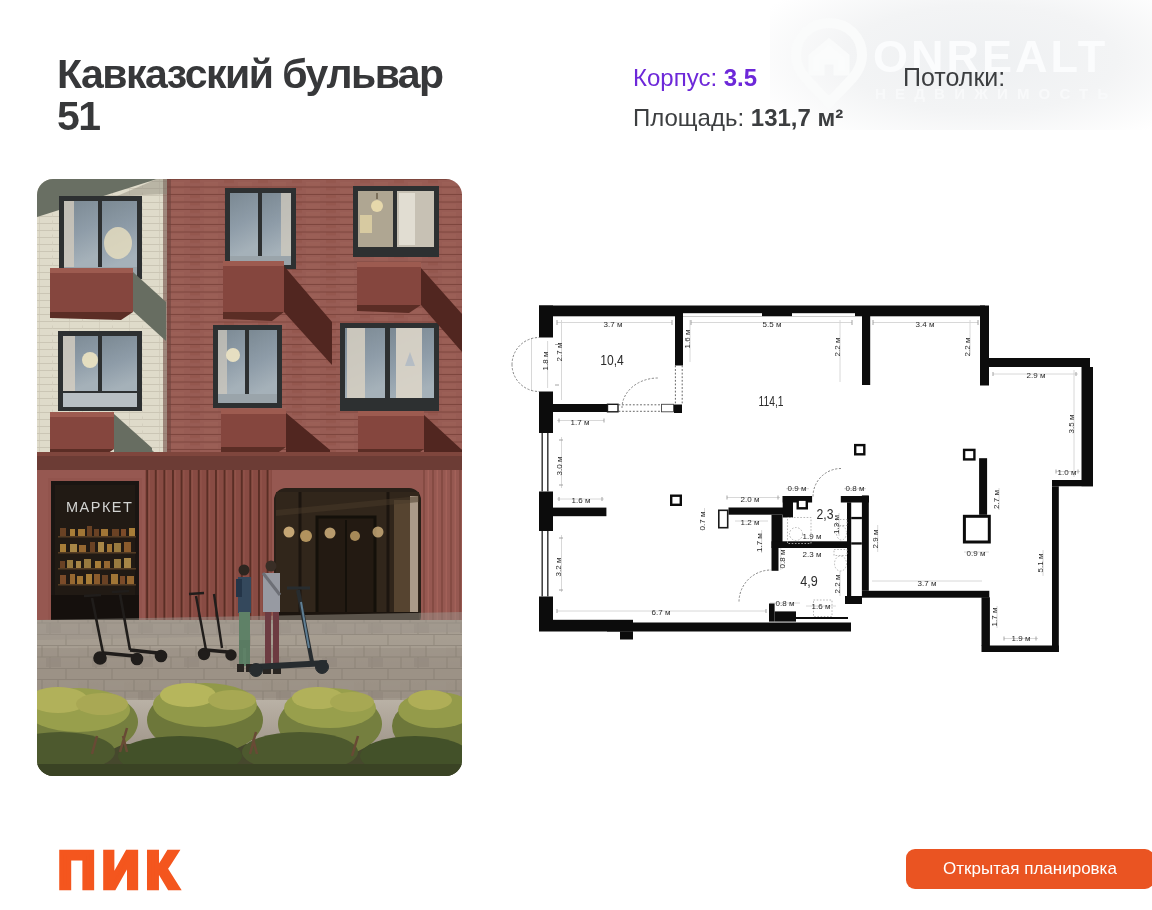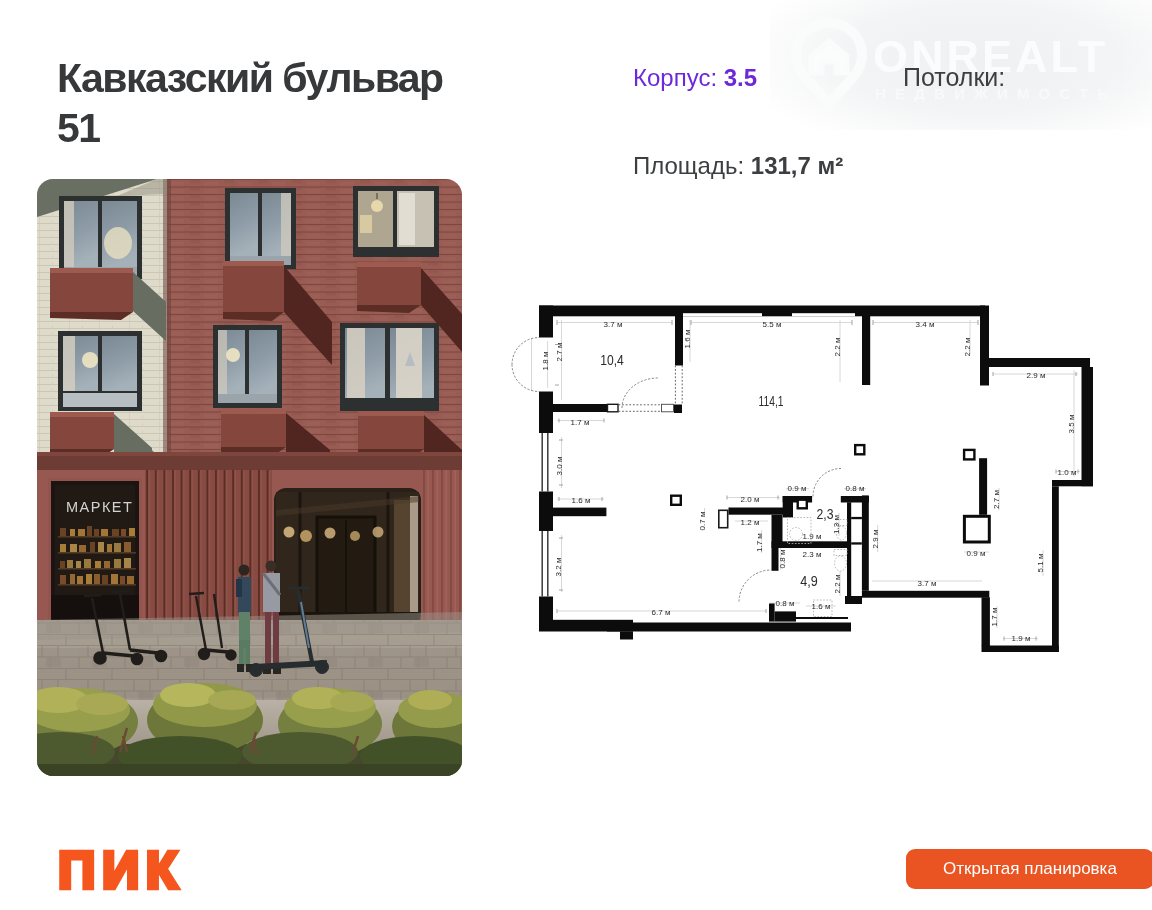--- a/index.html
+++ b/index.html
@@ -17,25 +17,25 @@
   <g stroke="#fafbfb" fill="none">
     <path d="M49 8 C30 8 16 22 16 40 C16 53 24 62 32 70 L49 88 L66 70 C74 62 82 53 82 40 C82 22 68 8 49 8 Z" stroke-width="10"></path>
     <path d="M49 26 L67 41 L67 58 L56 58 L56 47 L42 47 L42 58 L31 58 L31 41 Z" stroke-width="5" fill="#fbfcfc"></path>
   </g>
 
   <text x="93" y="57" font-size="45" font-weight="bold" fill="#fbfcfd" letter-spacing="3">ONREALT</text>
 
   <text x="95" y="84" font-size="15" font-weight="bold" fill="#f8f9fa" letter-spacing="9.2">НЕДВИЖИМОСТЬ</text>
 </svg>
 
-<div class="abs" style="left:57px;top:53px;width:395px;font-size:41px;line-height:50px;font-weight:bold;color:#37383a;letter-spacing:-1.5px;">Кавказский бульвар 51</div>
+<div class="abs" style="left:57px;top:53px;width:395px;font-size:41px;line-height:42px;font-weight:bold;color:#37383a;letter-spacing:-1.5px;">Кавказский бульвар 51</div>
 
 <div class="abs" style="left:633px;top:64px;font-size:24px;color:#6d28d9;">Корпус: <b>3.5</b></div>
 
-<div class="abs" style="left:633px;top:104px;font-size:24px;color:#3c3e40;margin-top:48px;">Площадь: <b>131,7 м²</b></div>
+<div class="abs" style="left:633px;top:104px;font-size:24px;color:#3c3e40;">Площадь: <b>131,7 м²</b></div>
 
 <div class="abs" style="left:903px;top:63px;font-size:25px;color:#3c3e40;">Потолки:</div>
 
 <svg class="abs" style="left:37px;top:179px;filter:saturate(0.92) brightness(0.995);" width="425" height="597" viewBox="37 179 425 597">
   <defs>
     <clipPath id="photoclip">
         <rect x="37" y="179" width="425" height="597" rx="16"></rect>
       </clipPath>
     <pattern id="brickCream" width="30" height="7" patternUnits="userSpaceOnUse">
       <rect width="30" height="7" fill="#e1dcca"></rect>

